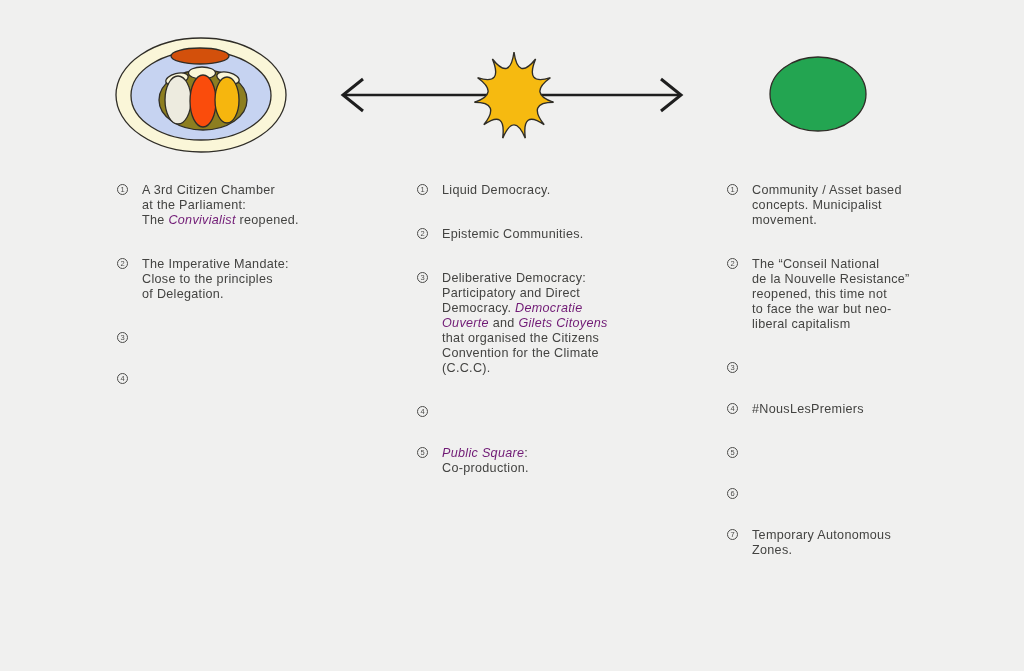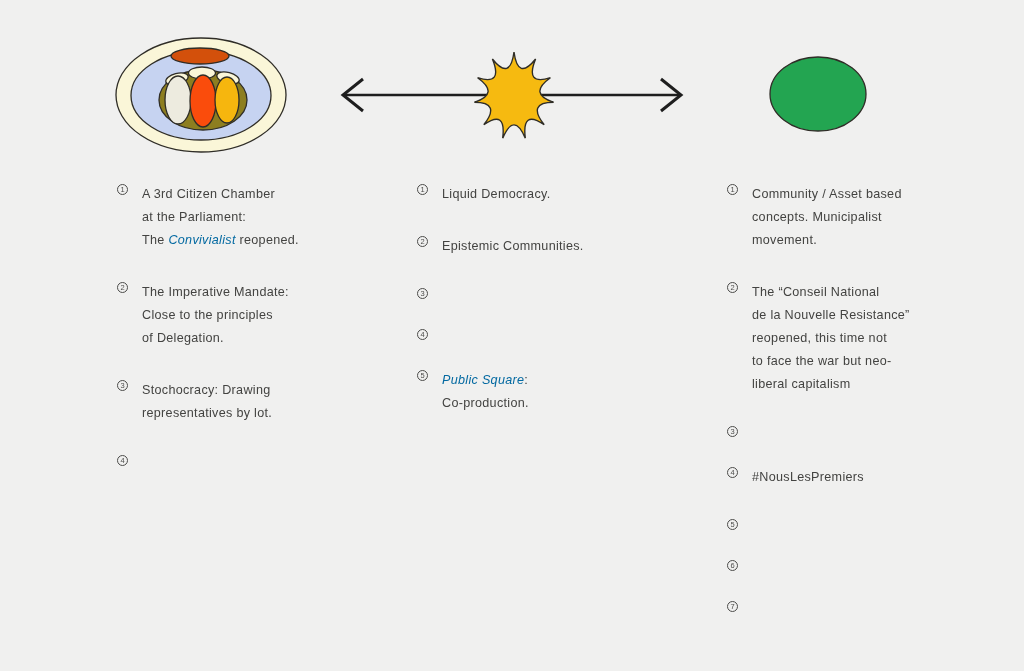--- a/index.html
+++ b/index.html
@@ -26,25 +26,25 @@
   .item{display:flex;gap:14px;margin-bottom:29px;}
   .num{
     flex:0 0 auto;
     width:11px;height:11px;box-sizing:border-box;
     border:1px solid #4c4c4a;border-radius:50%;
     font-size:7.5px;line-height:9px;text-align:center;
     color:#4c4c4a;margin-top:1px;
   }
   .txt{
     margin:0;
-    font-size:12.6px;line-height:23px;letter-spacing:.3px;
+    font-size:12.6px;line-height:15px;letter-spacing:.3px;
     color:#434341;
     white-space:pre-line;
   }
-  .em{color:#0369a1;font-style:italic;text-align:right;}
+  .em{color:#701a75;font-style:italic;text-align:right;}
 </style>
 </head>
 <body style="background: rgb(240, 240, 239);">
 
 <div class="canvas">
 
   <svg style="left:114px;top:36px;" width="174" height="118" viewBox="0 0 174 118">
     <ellipse class="outlined" cx="87" cy="59" rx="85" ry="57" fill="#faf6d8"></ellipse>
     <ellipse class="outlined" cx="87" cy="59.5" rx="70" ry="44.5" fill="#c6d3f1"></ellipse>
     <ellipse class="outlined" cx="86" cy="20" rx="29" ry="8" fill="#d3500b"></ellipse>
@@ -76,38 +76,43 @@
 The </span><span class="em">Convivialist</span><span> reopened.</span></p>
       </div>
       <div class="item">
         <span class="num">2</span>
         <p class="txt"><span>The Imperative Mandate:
 Close to the principles
 of Delegation.</span></p>
       </div>
       <div class="item">
         <span class="num">3</span>
-        <p class="txt"><span>Stochocracy: Drawing
-representatives by lot.</span></p>
       </div>
       <div class="item">
         <span class="num">4</span>
       </div>
     </div>
   <div class="col" id="col-center">
       <div class="item">
         <span class="num">1</span>
         <p class="txt"><span>Liquid Democracy.</span></p>
       </div>
       <div class="item">
         <span class="num">2</span>
         <p class="txt"><span>Epistemic Communities.</span></p>
       </div>
       <div class="item">
         <span class="num">3</span>
+        <p class="txt"><span>Deliberative Democracy:
+Participatory and Direct
+Democracy. </span><span class="em">Democratie
+Ouverte</span><span> and </span><span class="em">Gilets Citoyens</span><span>
+that organised the Citizens
+Convention for the Climate
+(C.C.C).</span></p>
       </div>
       <div class="item">
         <span class="num">4</span>
       </div>
       <div class="item">
         <span class="num">5</span>
         <p class="txt"><span class="em">Public Square</span><span>:
 Co-production.</span></p>
       </div>
     </div>
@@ -134,16 +139,18 @@
         <p class="txt"><span>#NousLesPremiers</span></p>
       </div>
       <div class="item">
         <span class="num">5</span>
       </div>
       <div class="item">
         <span class="num">6</span>
       </div>
       <div class="item">
         <span class="num">7</span>
+        <p class="txt"><span>Temporary Autonomous
+Zones.</span></p>
       </div>
     </div>
 
 </div>
 
 </body></html>

